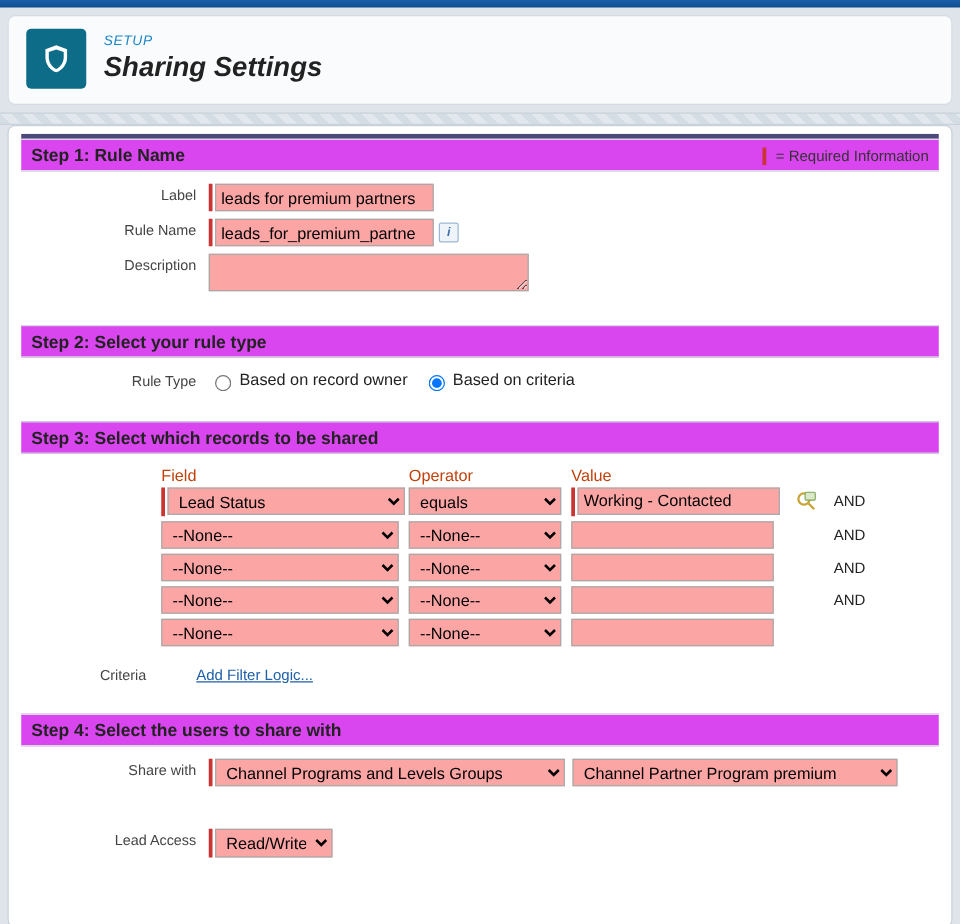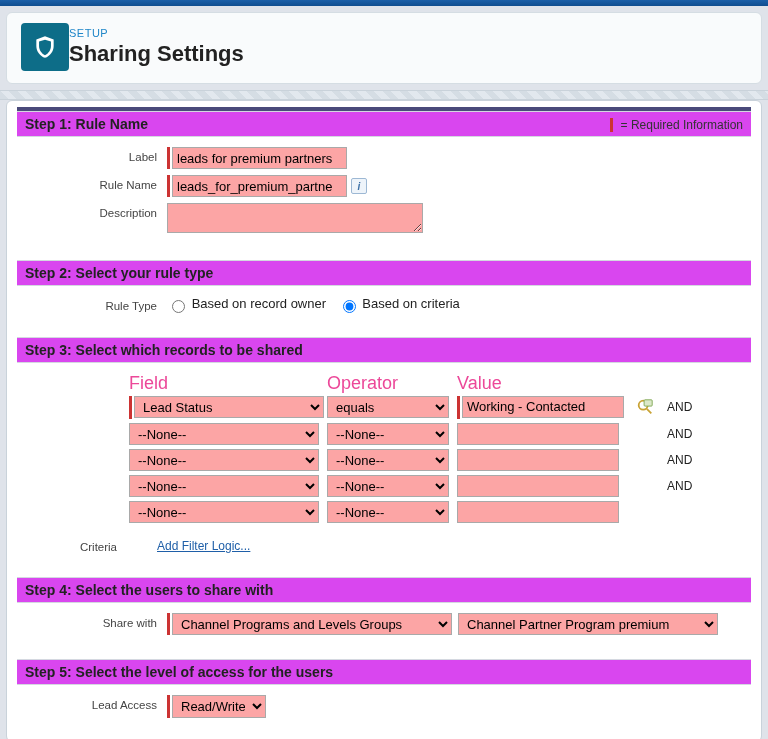--- a/index.html
+++ b/index.html
@@ -20,20 +20,22 @@
     background: linear-gradient(#1b5fa8, #0f4d8f);
   }
   .header-card {
     margin: 6px;
     background: #f9fbfc;
     border: 1px solid #d5dde3;
     border-radius: 6px;
     padding: 10px 14px 12px 14px;
     display: flex;
     align-items: center;
+    gap: 14px;
+    font-style: italic;
   }
   .app-icon {
     width: 48px; height: 48px;
     background: #0d6d88;
     border-radius: 4px;
     display: flex;
     align-items: center;
     justify-content: center;
   }
   .app-icon svg { width: 26px; height: 26px; fill: #fff; }
@@ -152,22 +154,22 @@
     margin-right: 8px;
     cursor:pointer;
   }
   .radio-row input { vertical-align: middle; margin-right:3px; }
 
   .criteria-table {
     margin-left: 2px;
   }
   .criteria-table .thead {
     display:flex;
-    font-size: 18px;
-    color:#ec4899;
+    font-size: 13px;
+    color:#c2410c;
     padding-bottom:2px;
   }
   .criteria-table .col-field   { width: 198px; }
   .criteria-table .col-op      { width: 130px; }
   .criteria-table .col-value   { width: 170px; }
   .criteria-table .col-actions { width: 36px; text-align:center; }
   .criteria-table .col-and     { width: 46px; font-size:12px; padding-left:4px; padding-top:4px; }
 
   .criteria-table .row { display:flex; margin-bottom:4px; }
   .criteria-table .row.first .col-field,
@@ -341,23 +343,20 @@
             <select style="width:280px">
               <option>Channel Programs and Levels Groups</option>
             </select>
             <select style="width:260px">
               <option>Channel Partner Program premium</option>
             </select>
           </div>
         </div>
       </div>
 
-      <div class="step-header">
-        <span>Step 5: Select the level of access for the users</span>
-      </div>
       <div class="step-body">
         <div class="form-row">
           <div class="form-label">Lead Access</div>
           <div class="req-input-wrap">
             <select style="width:94px">
               <option>Read/Write</option>
             </select>
           </div>
         </div>
       </div>

